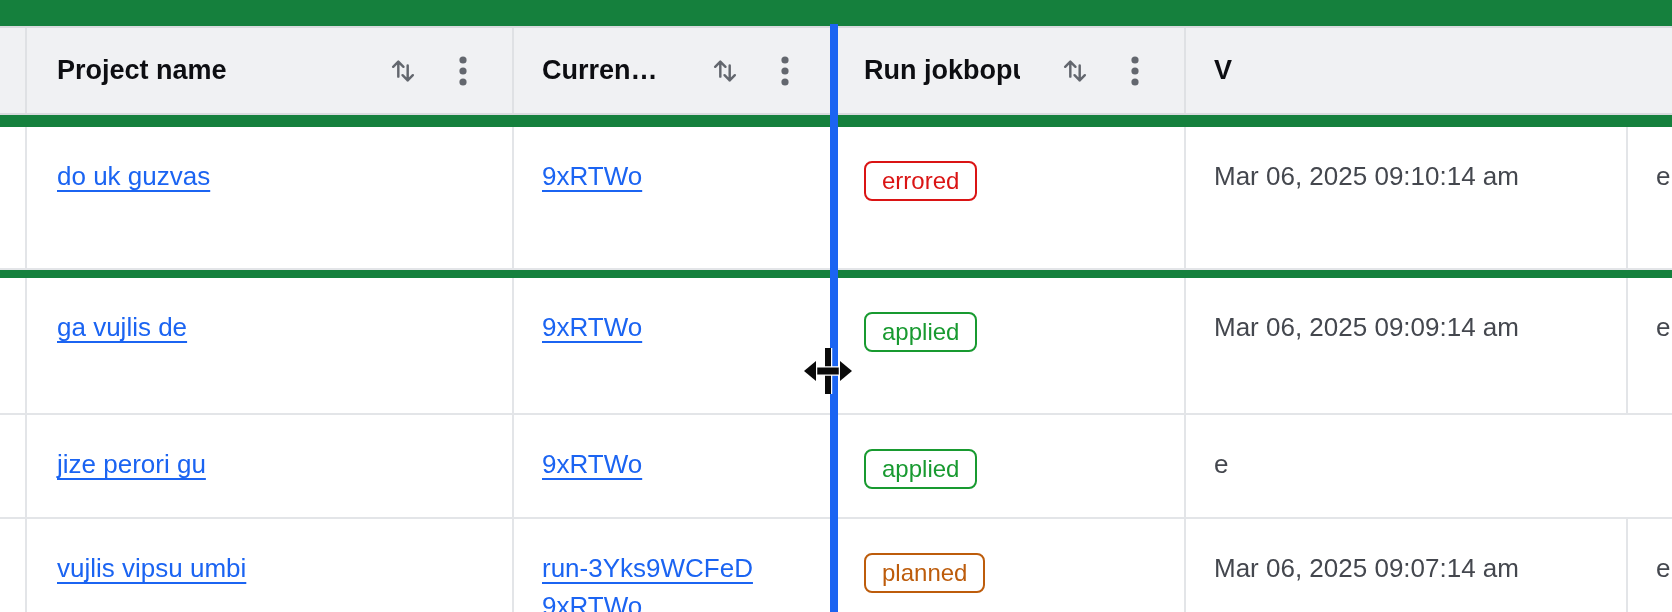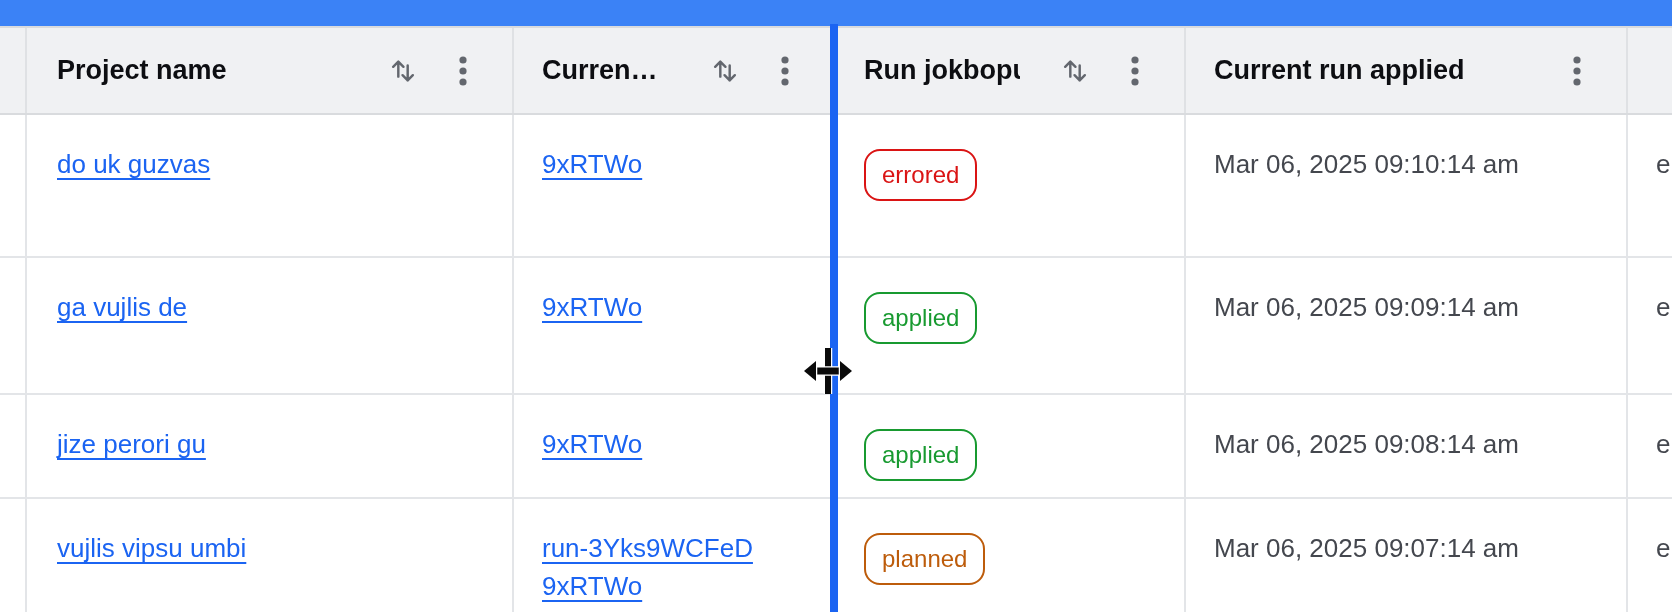--- a/index.html
+++ b/index.html
@@ -1,20 +1,20 @@
 <!DOCTYPE html>
 <html style="--accent: #1b64f2; --link: #1b64f2; --header-bg: #f0f1f3; --header-text: #0d0e12; --body-text: #44474e; --border: #dfe1e4; --row-border: #e3e5e8;"><head>
 <meta charset="utf-8">
 <style>
   html,body{margin:0;padding:0;background:#ffffff;}
   .stage{
     position:relative;
     width:1672px;height:612px;
     overflow:hidden;
-    background:#3b82f6;
+    background:#15803d;
     font-family:"Liberation Sans", sans-serif;
     color:var(--body-text,#44474e);
   }
   .tbl{
     position:absolute;left:0;top:26px;width:1672px;
     border-top:2px solid #d9dbde;
   }
   .grid-row{
     display:grid;
     grid-template-columns:27px 487px 322px 350px 442px 44px;
@@ -40,22 +40,22 @@
     flex:0 0 auto;display:flex;align-items:center;justify-content:center;
     margin-left:40px;background:none;border:none;padding:0;cursor:pointer;
   }
   .th-first{padding-left:30px;}
   
   .trow{
     background:#ffffff;
     border-bottom:2px solid var(--row-border,#e3e5e8);
     box-sizing:border-box;
   }
-  .trow.r1{height:143px;}
-  .trow.r2{height:137px;}
+  .trow.r1{height:143px;margin-top:12px;}
+  .trow.r2{height:137px;margin-top:8px;}
   .trow.r3{height:104px;}
   .trow.r4{height:150px;}
   .td{
     box-sizing:border-box;
     padding:30px 26px 0 28px;
     border-right:2px solid var(--row-border,#e3e5e8);
     font-size:26px;line-height:38px;color:var(--body-text,#44474e);
     overflow:hidden;
   }
   .td.no-border{border-right:none;}
@@ -66,23 +66,23 @@
     color:var(--link,#1b64f2);
     text-decoration:underline;
     text-decoration-thickness:2px;
     text-underline-offset:5px;
     cursor:pointer;
   }
   .run-line{display:block;}
   .badge{
     display:inline-block;
     font-size:24px;line-height:32px;
-    padding:8px 16px;
+    padding:2px 16px;
     border:2px solid currentColor;
-    border-radius:16px;
+    border-radius:8px;
     background:#ffffff;
     white-space:nowrap;
   }
   
   .resize-line{
     position:absolute;
     left:830px;top:24px;width:8px;height:588px;
     background:var(--accent,#1b64f2);
     cursor:col-resize;
   }
@@ -145,30 +145,20 @@
         </button>
         <button class="icon-btn">
           <svg width="10" height="32" viewBox="0 0 10 32" fill="#63676e">
             <circle cx="5" cy="5" r="3.6"></circle>
               <circle cx="5" cy="16" r="3.6"></circle>
               <circle cx="5" cy="27" r="3.6"></circle>
           </svg>
         </button>
       </div>
 
-      <div class="th">
-        <span class="th-label">Current run applied</span>
-        <button class="icon-btn">
-          <svg width="10" height="32" viewBox="0 0 10 32" fill="#63676e">
-            <circle cx="5" cy="5" r="3.6"></circle>
-              <circle cx="5" cy="16" r="3.6"></circle>
-              <circle cx="5" cy="27" r="3.6"></circle>
-          </svg>
-        </button>
-      </div>
 
       <div class="th no-border">
         <span class="th-label">V</span>
       </div>
     </div>
 
     <div class="trow r1 grid-row">
       <div class="td td-sliver"></div>
       <div class="td td-first">
         <a class="cell-link">do uk guzvas</a>
@@ -202,21 +192,20 @@
       <div class="td td-sliver"></div>
       <div class="td td-first">
         <a class="cell-link">jize perori gu</a>
       </div>
       <div class="td">
         <a class="cell-link"><span class="run-line">9xRTWo</span></a>
       </div>
       <div class="td td-status">
         <span class="badge" style="color: rgb(24, 154, 48);">applied</span>
       </div>
-      <div class="td">Mar 06, 2025 09:08:14 am</div>
       <div class="td no-border">e</div>
     </div>
 
     <div class="trow r4 grid-row">
       <div class="td td-sliver"></div>
       <div class="td td-first">
         <a class="cell-link">vujlis vipsu umbi</a>
       </div>
       <div class="td">
         <a class="cell-link"><span class="run-line">run-3Yks9WCFeD</span><span class="run-line">9xRTWo</span></a>

